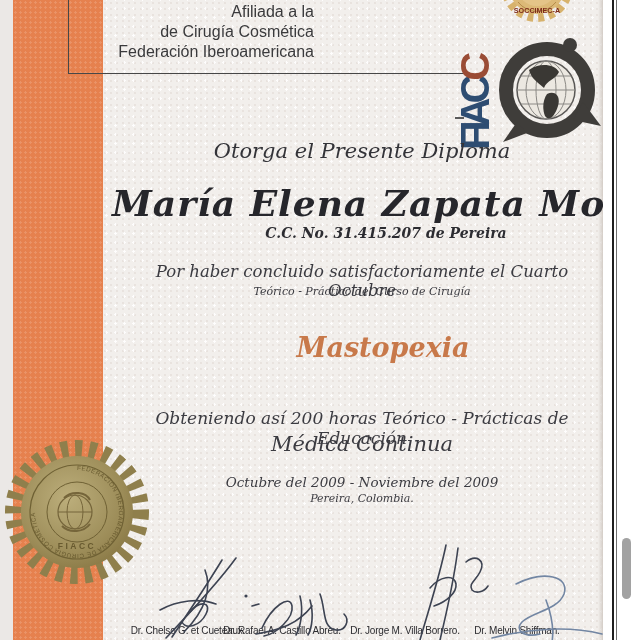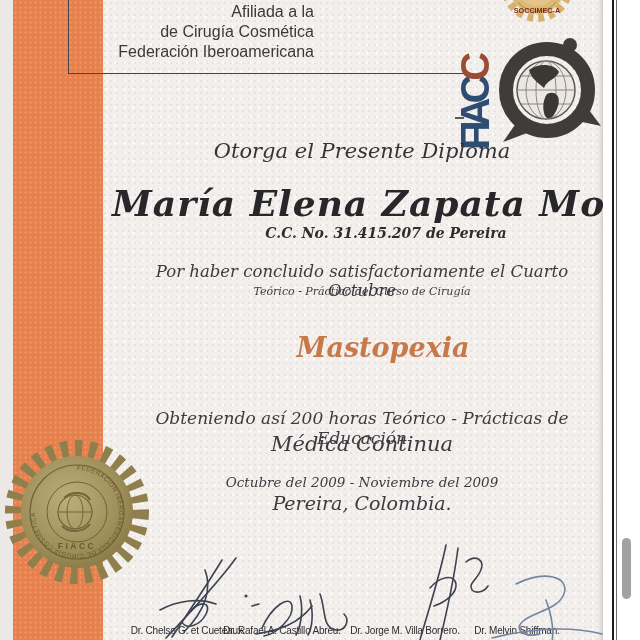--- a/index.html
+++ b/index.html
@@ -55,21 +55,21 @@
   .body1{top:262px;font-style:italic;font-size:16.5px;}
   .body2{top:285px;font-style:italic;font-size:11px;}
   .body3{top:308px;font-style:italic;font-size:16.5px;}
   .course{
     top:332px;left:103px;width:560px;text-align:center;
     font-weight:bold;font-style:italic;font-size:27px;color:#c8794a;
   }
   .hours1{top:408px;font-style:italic;font-size:17px;left:93px;width:490px;}
   .hours2{top:432px;font-style:italic;font-size:21px;}
   .dates1{top:474px;font-style:italic;font-size:13.5px;}
-  .dates2{top:492px;font-style:italic;font-size:19px;}
+  .dates2{top:492px;font-style:italic;font-size:11px;}
   
   .sig-name{
     position:absolute;top:625px;transform:translateX(-50%);
     font-family:"Liberation Sans",sans-serif;font-size:10px;
     letter-spacing:-0.2px;color:#2c2c30;white-space:nowrap;
   }
   
   .border-line1{left:612px;top:0;width:2px;height:640px;background:#1e1e1e;}
   .border-line2{left:616px;top:0;width:1px;height:640px;background:#6f6f6f;}
   .scroll-thumb{left:622px;top:538px;width:9px;height:61px;border-radius:5px;background:#a2a2a2;}

